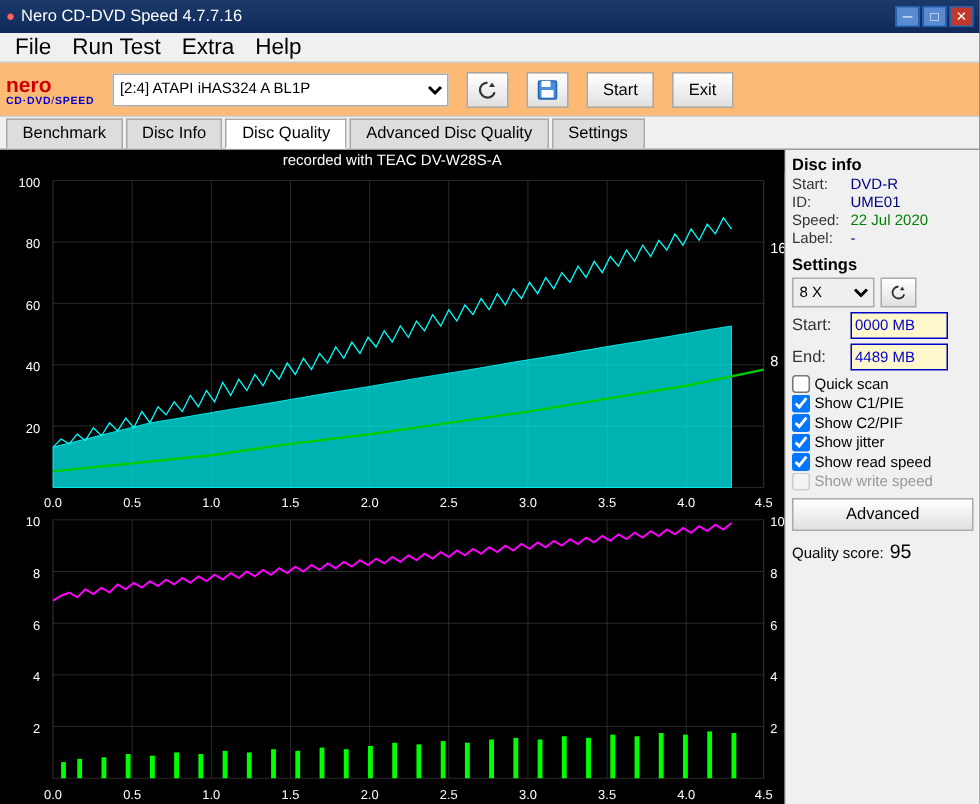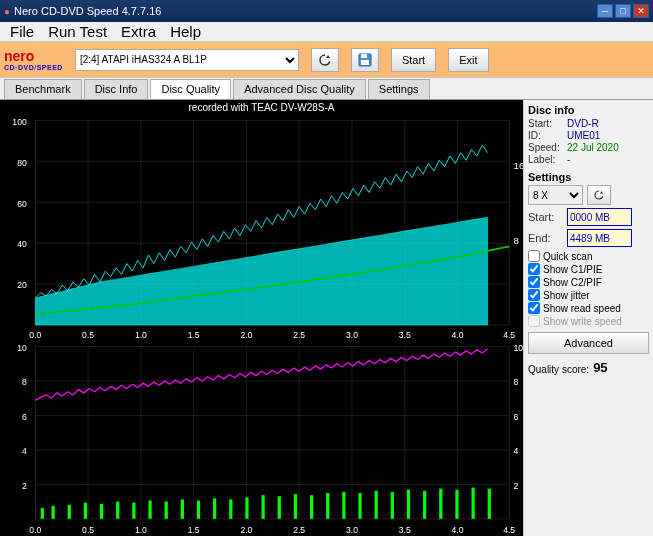--- a/index.html
+++ b/index.html
@@ -52,21 +52,21 @@
     .settings-select { width: 55px; height: 20px; font-size: 10px; border: 1px solid #aaa; }
     .settings-input { width: 65px; height: 18px; font-size: 10px; border: 1px solid #0000cc; padding: 0 2px; background: #fff8cc; color: #0000cc; }
     
     .checkbox-row { display: flex; align-items: center; gap: 3px; font-size: 10px; margin-bottom: 1px; }
     .checkbox-row input { width: 12px; height: 12px; }
     
     .advanced-btn { width: 100%; height: 22px; border: 1px solid #aaa; background: linear-gradient(to bottom, #fff, #e0e0e0); cursor: pointer; font-size: 11px; margin-top: 4px; }
     
     .quality-score-row { display: flex; align-items: flex-end; gap: 4px; margin-top: 6px; font-size: 11px; }
     .quality-score-label { font-size: 10px; }
-    .quality-score-value { font-weight: bold; font-size: 13px; }
+    .quality-score-value { font-weight: normal; font-size: 13px; }
     
     svg text { font-family: Arial, sans-serif; }
   </style>
 </head>
 <body>
 
 <div class="title-bar">
   <div class="title-bar-left">
     <span style="font-size:10px; color:#ff6060;">●</span>
     <span>Nero CD-DVD Speed 4.7.7.16</span>

